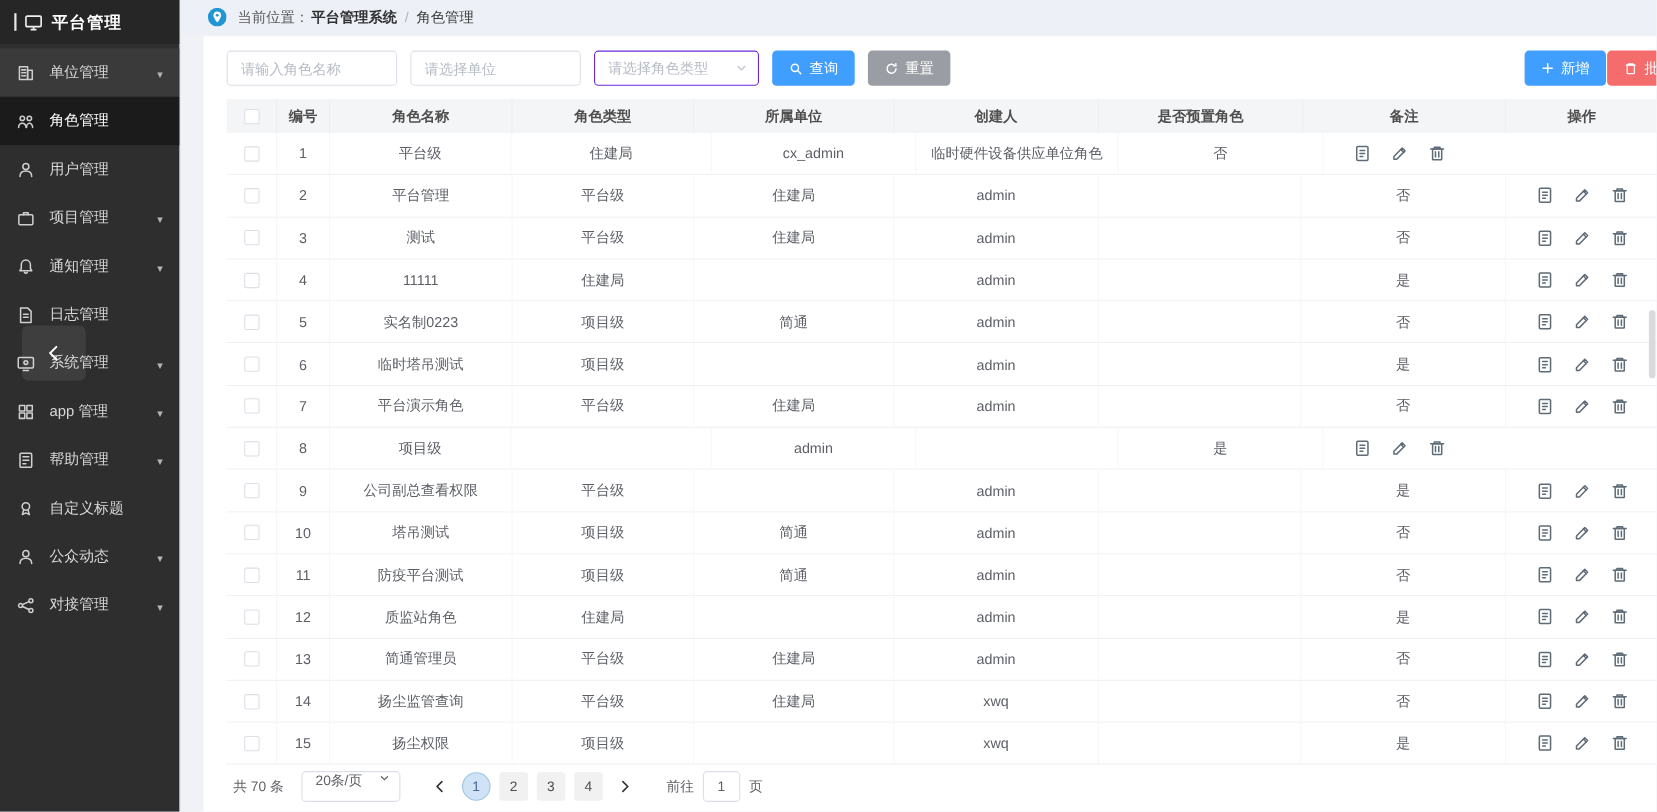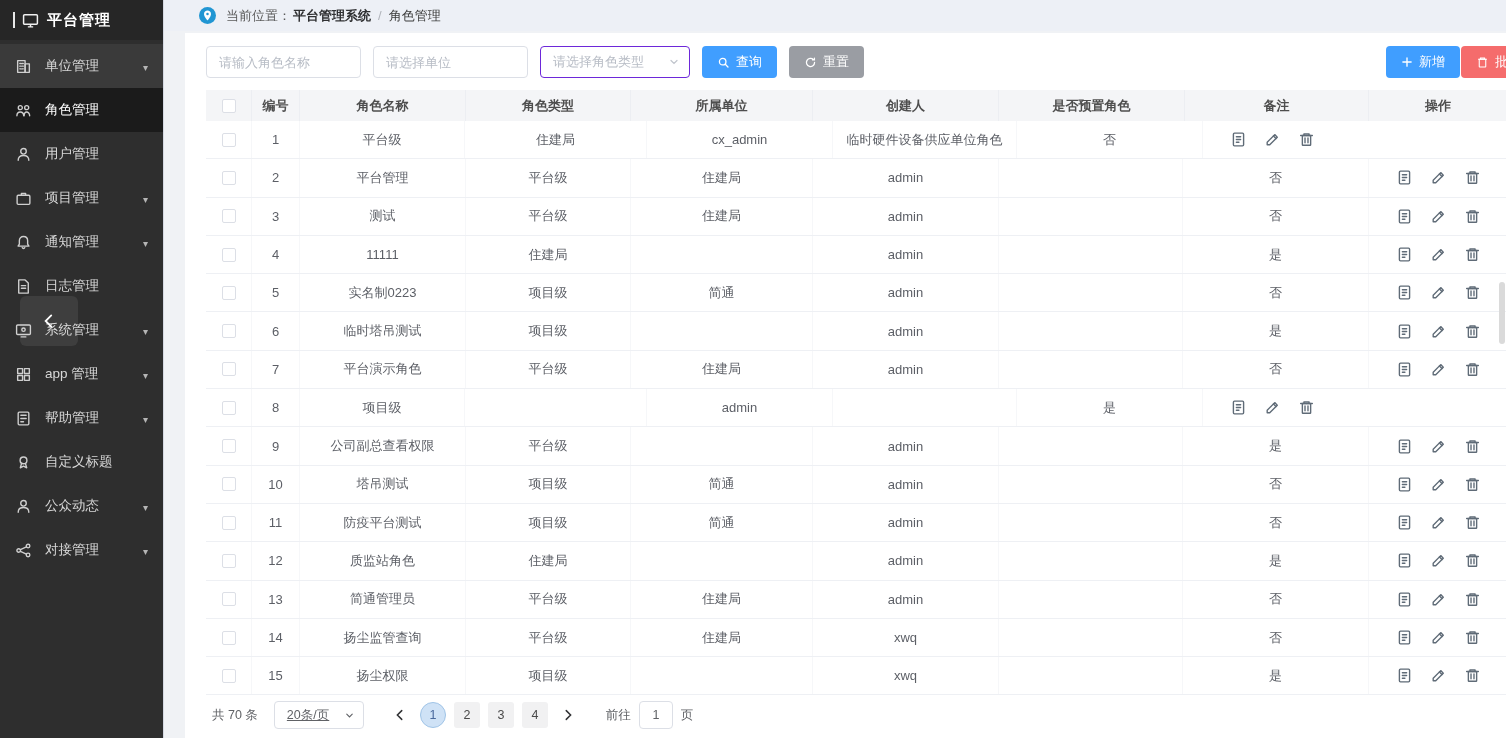--- a/index.html
+++ b/index.html
@@ -16,21 +16,21 @@
   .menu-item { height:44px; display:flex; align-items:center; padding:0 15px 0 14px; font-size:13.5px; color:#d8d8d8; cursor:pointer; }
   .menu-item.light { background:#3a3a3a; }
   .menu-item.active { background:#1b1b1b; color:#fff; }
   .mi-icon { width:18px; height:18px; margin-right:13px; display:flex; align-items:center; justify-content:center; color:#cfcfcf; flex:none; }
   .mi-label { flex:1; white-space:nowrap; }
   .mi-caret { font-size:10px; color:#b5b5b5; margin-left:6px; }
   .collapse-btn { position:absolute; left:20px; top:296px; width:58px; height:50px; border-radius:6px; background:rgba(255,255,255,0.08); display:flex; align-items:center; justify-content:center; color:#fff; cursor:pointer; }
 
   
   .main { flex:1; position:relative; border-left:1px solid #d5d9e2; background:#f0f2f5; }
-  .breadcrumb-bar { height:31px; background:#edf0f6; display:flex; align-items:center; padding-left:35px; font-size:13px; color:#5a5a5a; }
+  .breadcrumb-bar { height:31px; background:#edf0f6; display:flex; align-items:center; padding-left:25px; font-size:13px; color:#5a5a5a; }
   .pin-wrap { display:flex; margin-right:10px; }
   .crumb-prefix { margin-right:2px; }
   .crumb-root { font-weight:bold; color:#303133; }
   .crumb-sep { margin:0 7px; color:#b0b3ba; }
   .crumb-current { color:#3c3c3c; }
 
   .panel { position:absolute; left:21px; top:33px; right:0; bottom:0; background:#fff; overflow:hidden; }
 
   
   .filter-bar { position:relative; height:57px; padding:13px 0 0 21px; display:flex; gap:12px; }
@@ -55,21 +55,21 @@
   .th { border-right:1px solid #eceef2; }
   .c0{width:46px;} .c1{width:48px;} .c2{width:166px;} .c3{width:165px;} .c4{width:182px;}
   .c5{width:186px;} .c6{width:184px;} .c7{width:186px;} .c8{width:138px; border-right:none;}
   .checkbox { width:14px; height:14px; border:1px solid #dcdfe6; border-radius:2px; background:#fff; cursor:pointer; }
   .ops { display:flex; gap:17px; align-items:center; justify-content:center; }
   .op-btn { display:flex; color:#5f6b77; cursor:pointer; }
 
   
   .pagination { position:absolute; left:27px; bottom:9px; display:flex; align-items:center; font-size:12.5px; color:#606266; }
   .total-label { margin-right:16px; }
-  .size-select { width:90px; height:28px; border:1px solid #dcdfe6; border-radius:4px; display:flex; align-items:center; justify-content:space-between; padding:0 8px 0 12px; cursor:pointer; background:#fff;text-decoration:underline; }
+  .size-select { width:90px; height:28px; border:1px solid #dcdfe6; border-radius:4px; display:flex; justify-content:space-between; padding:0 8px 0 12px; cursor:pointer; background:#fff; }
   .size-select span { font-size:12.5px; color:#606266; }
   .pager { display:flex; align-items:center; gap:8px; margin-left:24px; }
   .page-arrow { width:24px; height:28px; display:flex; align-items:center; justify-content:center; color:#303133; cursor:pointer; background:transparent; border:none; }
   .page-btn { min-width:26px; height:26px; border:none; background:#f1f1f2; border-radius:3px; font-size:12.5px; color:#4a4a4a; cursor:pointer; display:flex; align-items:center; justify-content:center; padding:0 4px; }
   .page-btn.active { background:#cfe2f6; border:1px solid #a0c4e7; border-radius:50%; width:26px; color:#49699c; }
   .goto { display:flex; align-items:center; gap:8px; margin-left:26px; }
   .goto-input { width:34px; height:28px; border:1px solid #dcdfe6; border-radius:4px; text-align:center; font-size:12.5px; color:#606266; outline:none; }
 
   .scroll-thumb { position:absolute; right:1px; top:282px; width:6px; height:62px; background:#dadada; border-radius:3px; }
   svg { display:block; }

